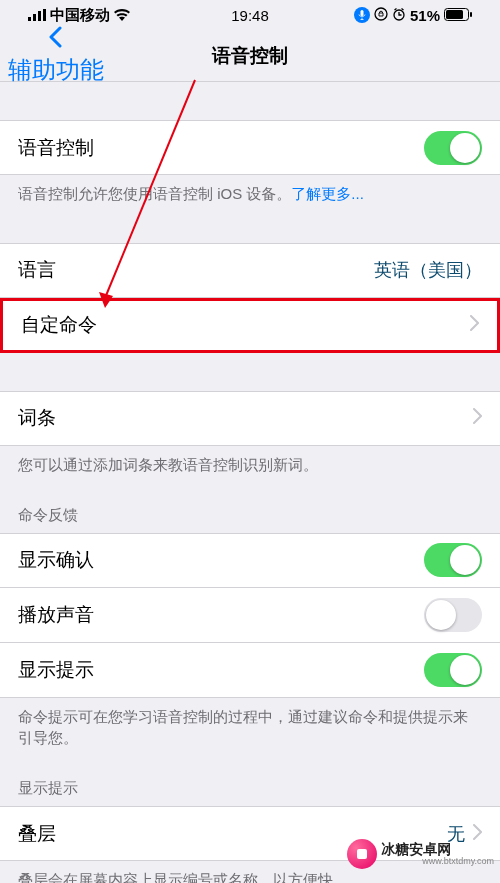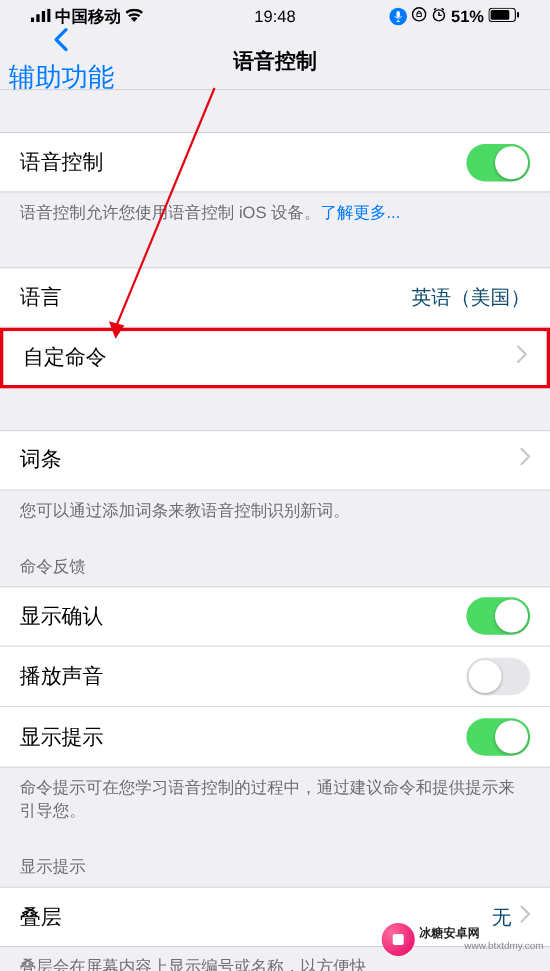--- a/index.html
+++ b/index.html
@@ -27,21 +27,21 @@
   .toggle .knob { position: absolute; width: 30px; height: 30px; background: #fff; border-radius: 50%; top: 2px; box-shadow: 0 1px 3px rgba(0,0,0,0.3); }
   .toggle.on .knob { right: 2px; }
   .toggle.off .knob { left: 2px; }
   .footer-text { font-size: 15px; color: #6d6d72; padding: 8px 18px 0; line-height: 1.45; }
   .header-text { font-size: 15px; color: #6d6d72; padding: 0 18px 8px; }
   .link { color: #007aff; margin-top: 12px; }
   .arrow-overlay { position: absolute; top: 70px; left: 85px; pointer-events: none; z-index: 5; }
   .watermark { position: absolute; right: 6px; bottom: 14px; display: flex; align-items: center; z-index: 10; }
   .watermark-logo { width: 30px; height: 30px; background: radial-gradient(circle at 30% 30%, #ff6b9d, #e60064); border-radius: 50%; position: relative; margin-right: 4px; }
   .watermark-logo::after { content: ""; position: absolute; width: 10px; height: 10px; background: #fff; border-radius: 2px; top: 10px; left: 10px; }
-  .watermark-text { font-size: 11px; font-weight: 700; color: #222; line-height: 1; white-space: nowrap; }
+  .watermark-text { font-size: 14px; font-weight: 700; color: #222; line-height: 1; white-space: nowrap; }
   .watermark-sub { font-size: 9px; color: #888; white-space: nowrap; margin-left: 41px; }
 </style>
 </head>
 <body>
 
 <div class="screen">
 
   <div class="status-bar">
     <div class="status-left">
       <span>

